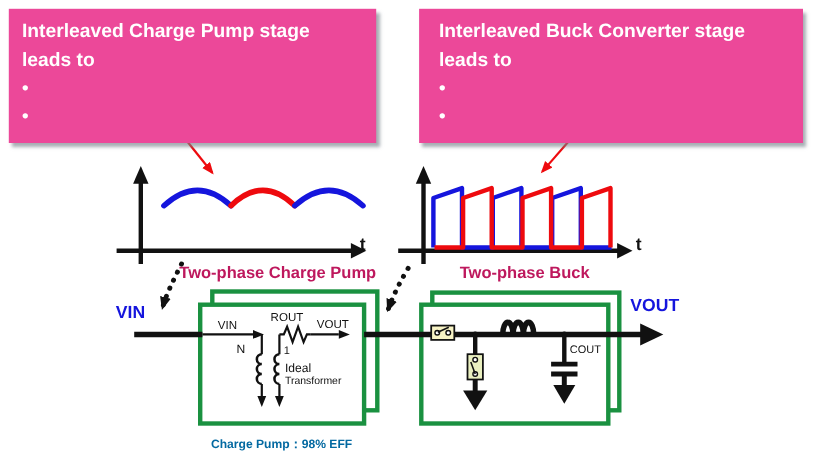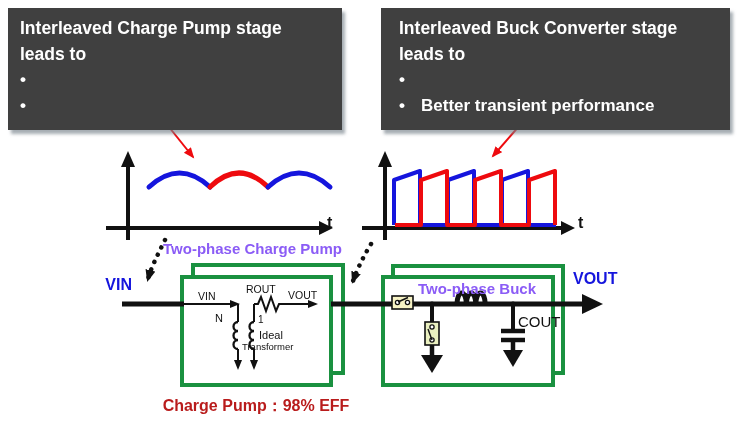--- a/index.html
+++ b/index.html
@@ -1,36 +1,36 @@
 <!DOCTYPE html>
 <html><head>
 <meta charset="utf-8">
 <style>
   html,body{margin:0;padding:0;background:#fff;}
   #stage{
     position:relative;width:750px;height:428px;background:#ffffff;overflow:hidden;
     font-family:"Liberation Sans",sans-serif;
   }
   .callout{
-    position:absolute;background:#404040;color:#ffffff;
+    position:absolute;background:#ec4899;color:#ffffff;
     box-shadow:3px 4px 3px rgba(120,130,140,.65);
     padding:7px 12px 0 12px;box-sizing:border-box;
   }
   .callout .title{font-size:17.5px;font-weight:bold;line-height:26px;}
   .bullet-row{display:flex;font-size:17px;font-weight:bold;line-height:26px;}
   .bullet-row .marker{width:22px;flex:0 0 22px;}
   .squiggle{
     text-decoration:underline;text-decoration-style:wavy;
     text-decoration-color:rgba(255,255,255,.7);text-decoration-thickness:1px;
     text-underline-offset:3px;
   }
   .lbl{position:absolute;white-space:nowrap;}
   .blue{color:#1515dd;font-weight:bold;}
-  .wavecap{font-weight:bold;color:#8b5cf6;font-size:15px;text-align:center;}
-  .redcap{color:#b91c1c;font-weight:bold;font-size:16px;text-align:center;}
+  .wavecap{font-weight:bold;color:#be185d;font-size:15px;text-align:center;}
+  .redcap{color:#0369a1;font-weight:bold;font-size:11px;text-align:center;}
   .tick{font-size:16px;font-weight:600;color:#111;}
   .inner-lbl{font-size:10.5px;color:#111;}
   svg{position:absolute;left:0;top:0;}
 </style>
 </head>
 <body>
 
 <div id="stage">
 
   <svg width="750" height="428" viewBox="0 0 750 428">
@@ -144,38 +144,37 @@
     </div>
   </div>
 
   <div class="callout" style="left:381px;top:8px;width:349px;height:122px;padding-left:18px;">
     <div class="title">Interleaved Buck Converter stage leads to</div>
     <div class="bullet-row">
       <span class="marker">•</span>
     </div>
     <div class="bullet-row">
       <span class="marker">•</span>
-      <span><span>Better</span><span> transient performance</span></span>
     </div>
   </div>
 
   <span class="lbl tick" style="left:327px;top:214px;">t</span>
   <span class="lbl tick" style="left:578px;top:214px;">t</span>
 
   <span class="lbl wavecap" style="left:145px;top:240px;width:215px;">Two-phase Charge Pump</span>
-  <span class="lbl wavecap" style="left:412px;top:240px;width:130px;margin-top:40px;">Two-phase Buck</span>
+  <span class="lbl wavecap" style="left:412px;top:240px;width:130px;">Two-phase Buck</span>
 
   <span class="lbl blue" style="left:96px;top:276px;width:36px;text-align:right;font-size:16px;">VIN</span>
   <span class="lbl blue" style="left:573px;top:270px;font-size:16px;">VOUT</span>
 
   <span class="lbl inner-lbl" style="left:198px;top:290px;">VIN</span>
   <span class="lbl inner-lbl" style="left:246px;top:283px;">ROUT</span>
   <span class="lbl inner-lbl" style="left:288px;top:289px;">VOUT</span>
   <span class="lbl inner-lbl" style="left:215px;top:312px;font-size:11px;">N</span>
   <span class="lbl inner-lbl" style="left:258px;top:314px;font-size:10px;">1</span>
   <span class="lbl inner-lbl" style="left:259px;top:329px;font-size:11px;">Ideal</span>
-  <span class="lbl inner-lbl" style="left:242px;top:341px;font-size:9.5px;text-align:center;">Transformer</span>
+  <span class="lbl inner-lbl" style="left:259px;top:341px;font-size:9.5px;text-align:center;">Transformer</span>
 
-  <span class="lbl inner-lbl" style="left:518px;top:313px;font-size:15px;">COUT</span>
+  <span class="lbl inner-lbl" style="left:518px;top:313px;font-size:10px;">COUT</span>
 
   <span class="lbl redcap" style="left:148px;top:396px;width:216px;">Charge Pump：98% EFF</span>
 
 </div>
 
 </body></html>

